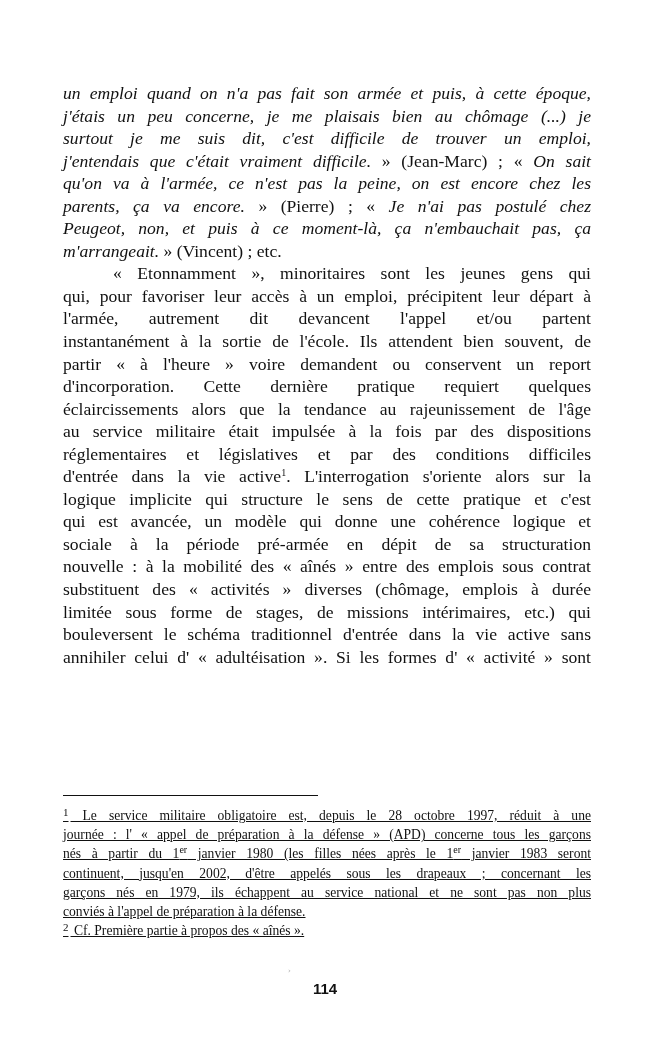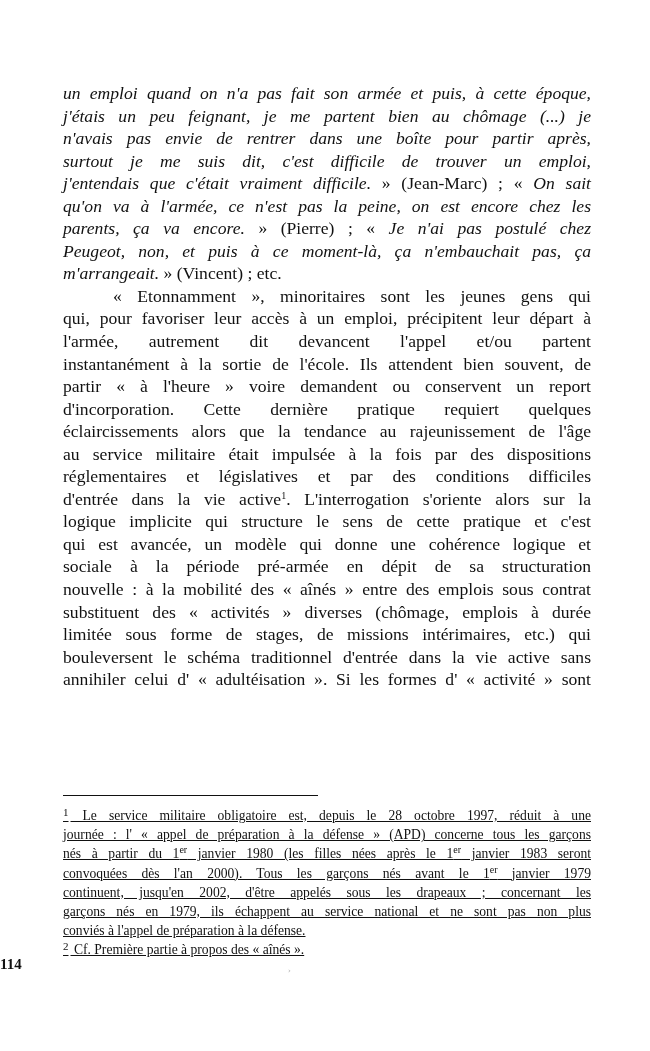--- a/index.html
+++ b/index.html
@@ -10,31 +10,30 @@
   .line.last { text-align-last: left; }
   .line.indent { padding-left: 50px; }
   .it { font-style: italic; }
   sup { font-size: 10px; line-height: 0; vertical-align: 6px; }
   .rule { position: absolute; left: 63px; top: 795px; width: 255px; height: 0; border-top: 1px solid #111; }
   .footnotes { position: absolute; left: 63px; top: 806px; width: 528px; font-family: "Liberation Serif", serif; font-size: 13.6px; text-decoration: underline; }
   .fline { display: block; height: 19.2px; line-height: 19.2px; white-space: nowrap; text-align: justify; text-align-last: justify; }
   .fline.last { text-align-last: left; }
   .fnum { font-size: 11px; vertical-align: 4px; line-height: 0; margin-right: 2px; }
   .fsup { font-size: 10px; vertical-align: 5px; line-height: 0; }
-  .page-number { position: absolute; left: 0; width: 650px; top: 956px; font-family: Liberation Serif, serif; font-size: 15px; font-weight: bold; }
+  .page-number { position: absolute; left: 0; width: 650px; top: 980px; text-align: center; font-family: Liberation Sans, sans-serif; font-size: 15px; font-weight: bold; }
   .speck { position: absolute; left: 288px; top: 967px; font-size: 7px; color: #aaa; font-family: "DejaVu Sans", sans-serif; }
 </style>
 </head>
 <body>
 
 <div class="page">
   <div class="body-text" id="body-text">
       <span class="line"><span class="it">un emploi quand on n'a pas fait son armée et puis, à cette époque,</span></span>
-      <span class="line"><span class="it">j'étais un peu feignant, je me partent bien au chômage (...) je</span></span>
-      <span class="line"><span class="it">n'avais pas envie de rentrer dans une boîte pour partir après,</span></span>
+      <span class="line"><span class="it">j'étais un peu concerne, je me plaisais bien au chômage (...) je</span></span>
       <span class="line"><span class="it">surtout je me suis dit, c'est difficile de trouver un emploi,</span></span>
       <span class="line"><span class="it">j'entendais que c'était vraiment difficile. </span><span>» (Jean-Marc) ; « </span><span class="it">On sait</span></span>
       <span class="line"><span class="it">qu'on va à l'armée, ce n'est pas la peine, on est encore chez les</span></span>
       <span class="line"><span class="it">parents, ça va encore. </span><span>» (Pierre) ; « </span><span class="it">Je n'ai pas postulé chez</span></span>
       <span class="line"><span class="it">Peugeot, non, et puis à ce moment-là, ça n'embauchait pas, ça</span></span>
       <span class="line last"><span class="it">m'arrangeait. </span><span>» (Vincent) ; etc.</span></span>
       <span class="line indent"><span>« Etonnamment », minoritaires sont les jeunes gens qui</span></span>
       <span class="line"><span>qui, pour favoriser leur accès à un emploi, précipitent leur départ à</span></span>
       <span class="line"><span>l'armée, autrement dit devancent l'appel et/ou partent</span></span>
       <span class="line"><span>instantanément à la sortie de l'école. Ils attendent bien souvent, de</span></span>
@@ -51,21 +50,20 @@
       <span class="line"><span>substituent des « activités » diverses (chômage, emplois à durée</span></span>
       <span class="line"><span>limitée sous forme de stages, de missions intérimaires, etc.) qui</span></span>
       <span class="line"><span>bouleversent le schéma traditionnel d'entrée dans la vie active sans</span></span>
       <span class="line"><span>annihiler celui d' « adultéisation ». Si les formes d' « activité » sont</span></span>
     </div>
   <div class="rule"></div>
   <div class="footnotes" id="footnotes">
       <span class="fline"><span class="fnum">1</span><span> Le service militaire obligatoire est, depuis le 28 octobre 1997, réduit à une</span></span>
       <span class="fline"><span>journée : l' « appel de préparation à la défense » (APD) concerne tous les garçons</span></span>
       <span class="fline"><span>nés à partir du 1</span><span class="fsup">er</span><span> janvier 1980 (les filles nées après le 1</span><span class="fsup">er</span><span> janvier 1983 seront</span></span>
-      <span class="fline"><span>convoquées dès l'an 2000). Tous les garçons nés avant le 1</span><span class="fsup">er</span><span> janvier 1979</span></span>
       <span class="fline"><span>continuent, jusqu'en 2002, d'être appelés sous les drapeaux ; concernant les</span></span>
       <span class="fline"><span>garçons nés en 1979, ils échappent au service national et ne sont pas non plus</span></span>
       <span class="fline last"><span>conviés à l'appel de préparation à la défense.</span></span>
       <span class="fline last"><span class="fnum">2</span><span> Cf. Première partie à propos des « aînés ».</span></span>
     </div>
   <div class="speck">›</div>
   <div class="page-number">114</div>
 </div>
 
 </body></html>

